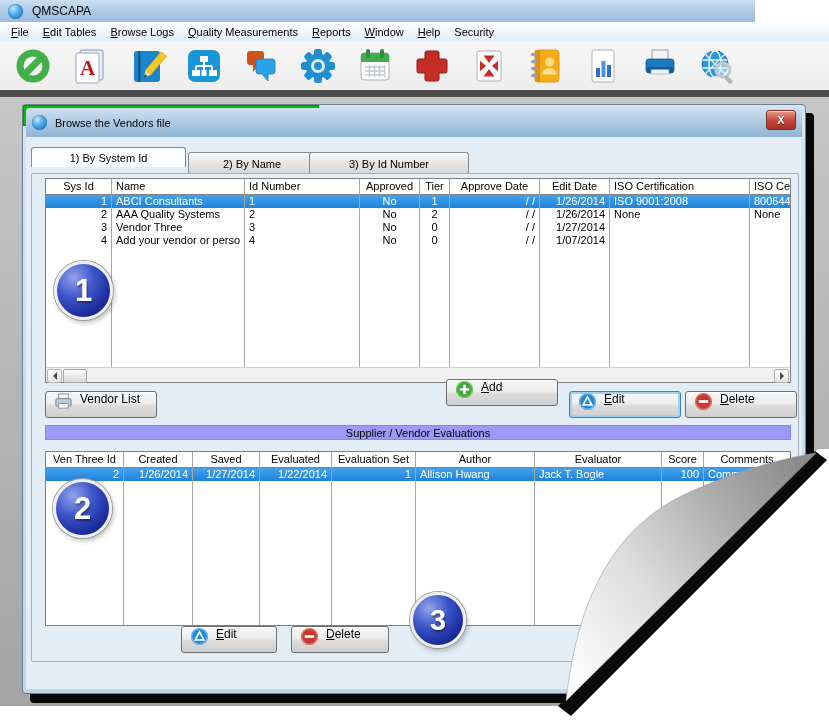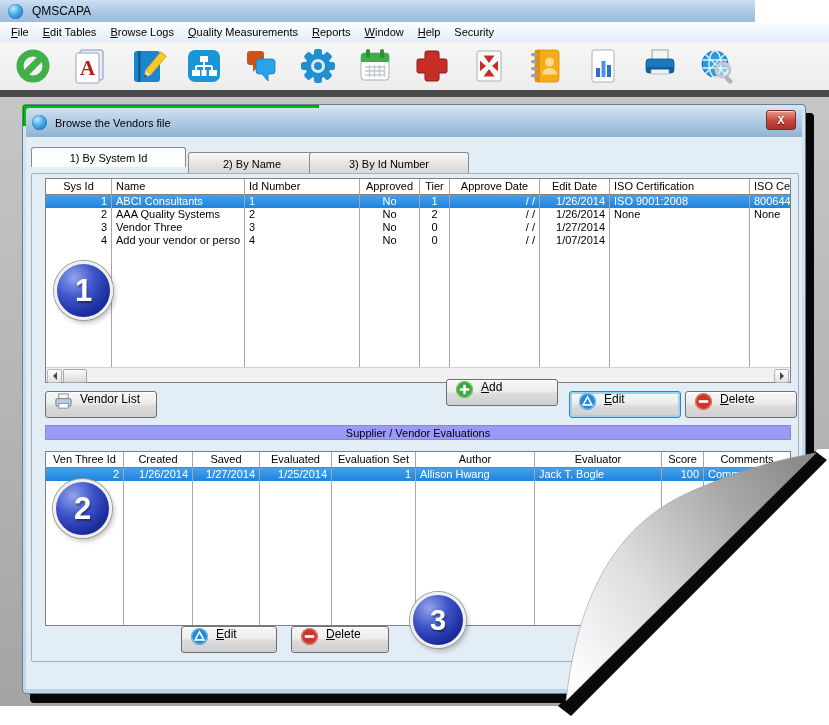--- a/index.html
+++ b/index.html
@@ -389,21 +389,21 @@
       <div class="cell c">Evaluation Set</div>
       <div class="cell c">Author</div>
       <div class="cell c">Evaluator</div>
       <div class="cell c">Score</div>
       <div class="cell c" style="border-right:none">Comments</div>
     </div>
     <div class="grid-row row-sel">
       <div class="cell r">2</div>
       <div class="cell r">1/26/2014</div>
       <div class="cell r">1/27/2014</div>
-      <div class="cell r">1/25/2014</div>
+      <div class="cell r">1/22/2014</div>
       <div class="cell r">1</div>
       <div class="cell l">Allison Hwang</div>
       <div class="cell l">Jack T. Bogle</div>
       <div class="cell r">100</div>
       <div class="cell l" style="border-right:none">Comments about Ve</div>
     </div>
     <div class="grid-row filler">
       <div class="cell"></div>
         <div class="cell"></div>
         <div class="cell"></div>

